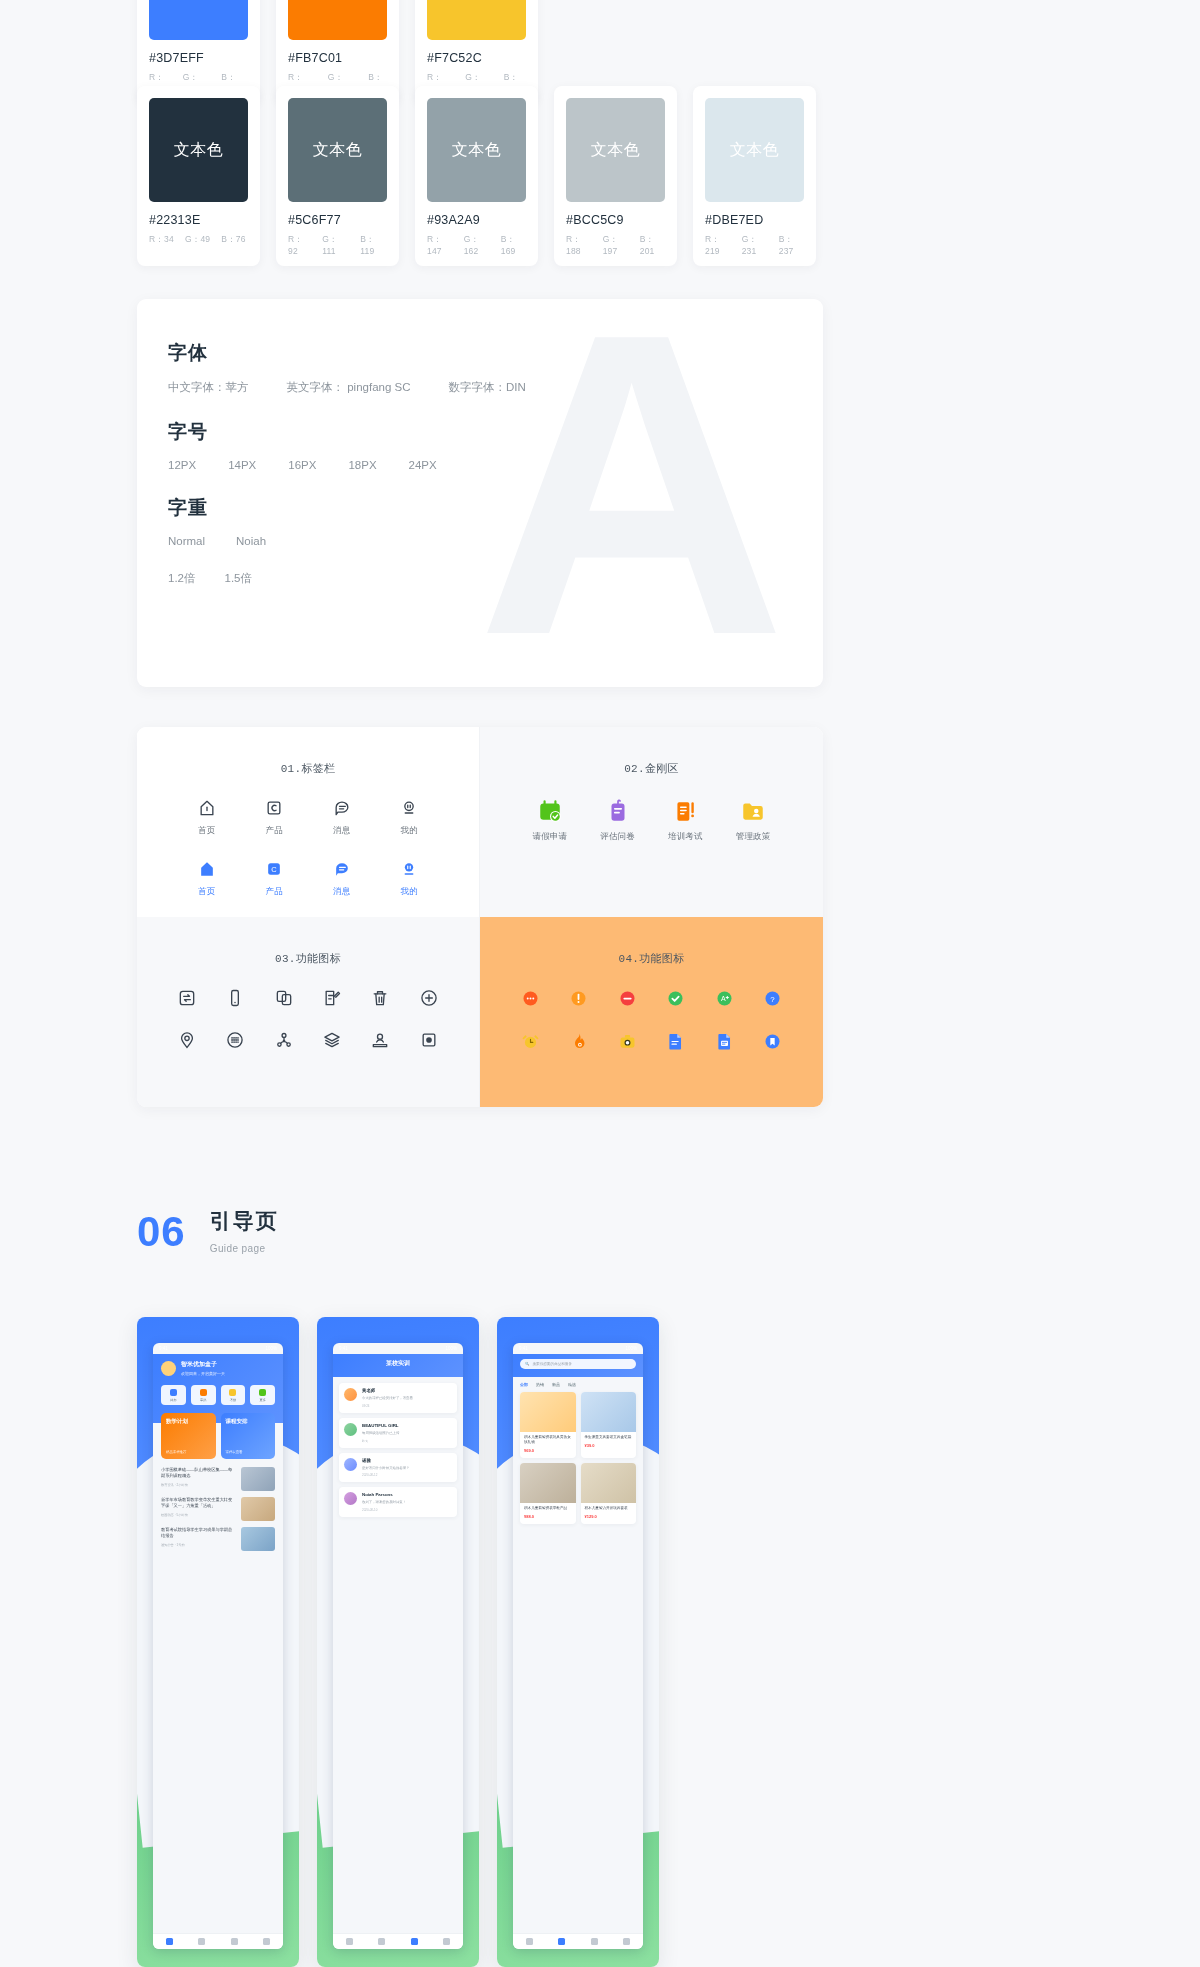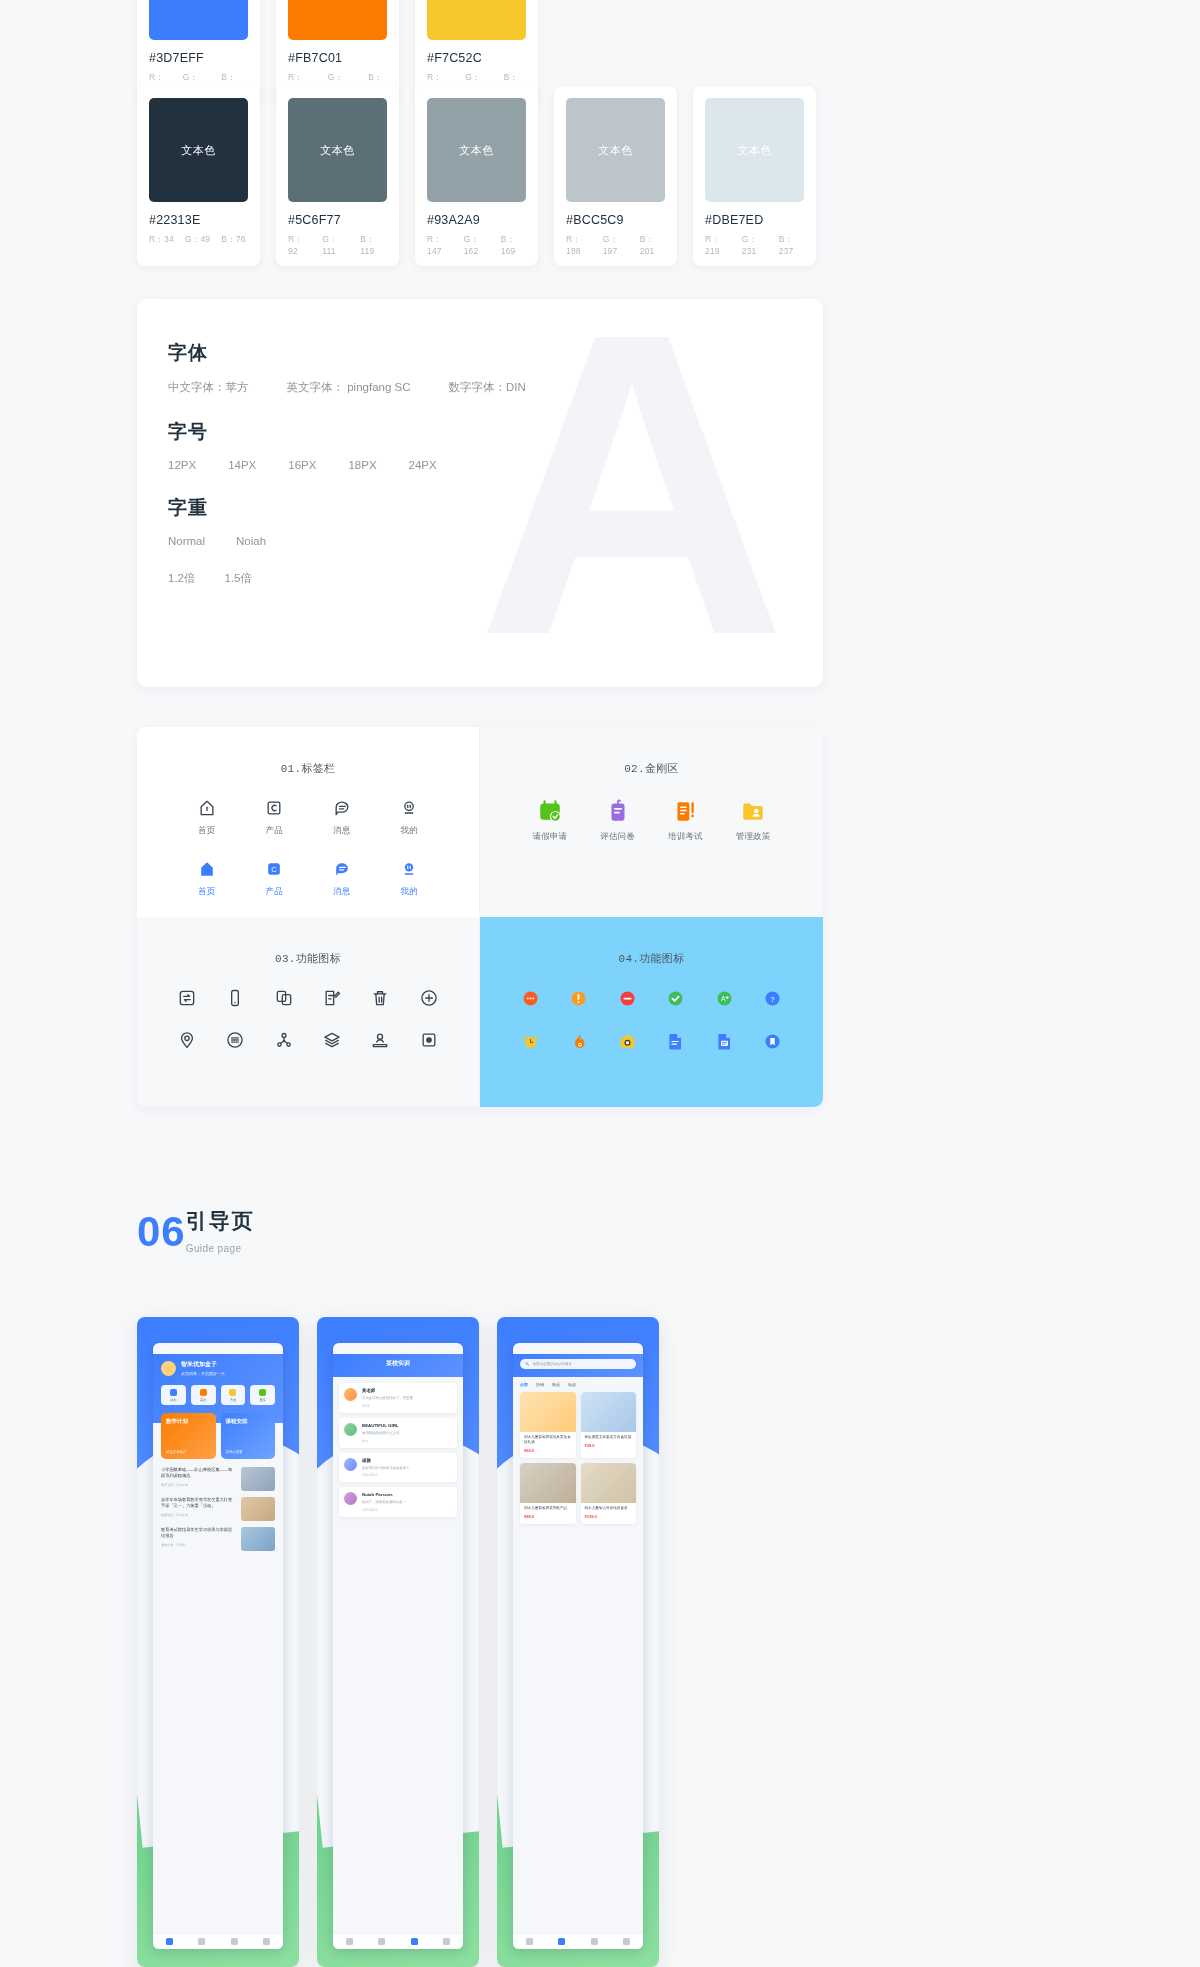--- a/index.html
+++ b/index.html
@@ -31,21 +31,21 @@
   .swatch-chip {
     width: 100%;
     height: 104px;
     border-radius: 5px;
     display: flex;
     align-items: center;
     justify-content: center;
     position: relative;
   }
   .swatch-chip-label {
-    font-size: 11px;
+    font-size: 16px;
     color: #ffffff;
     letter-spacing: 0.5px;
   }
   .swatch-hex {
     margin-top: 11px;
     font-size: 12.5px;
     color: #22313e;
     letter-spacing: 0.2px;
   }
   .swatch-rgb {
@@ -119,21 +119,21 @@
     grid-template-rows: 1fr 1fr;
     overflow: hidden;
   }
   .icon-quad {
     padding: 34px 0 0 0;
     position: relative;
   }
   .q1 { background: #ffffff; border-right: 1px solid #f0f2f5; }
   .q2 { background: #f7f8fa; }
   .q3 { background: #f7f8fa; border-right: 1px solid #f0f2f5; }
-  .q4 { background: #7dd3fc; }
+  .q4 { background: #fdba74; }
   .quad-title {
     text-align: center;
     font-size: 11px;
     color: #4c5762;
     letter-spacing: 0.3px;
     font-family: Liberation Mono, monospace;
   }
   .icon-grid {
     margin-top: 22px;
     display: grid;
@@ -155,20 +155,21 @@
   }
   .icon-cap.blue { color: #3d7eff; }
 
   
   .sec-head {
     position: absolute;
     left: 137px;
     top: 1207px;
     display: flex;
     align-items: center;
+    gap: 24px;
   }
   .sec-num {
     font-size: 42px;
     font-weight: bold;
     color: #3d7eff;
     letter-spacing: 1px;
     line-height: 1;
   }
   .sec-txt { padding-bottom: 2px; }
   .sec-title {

